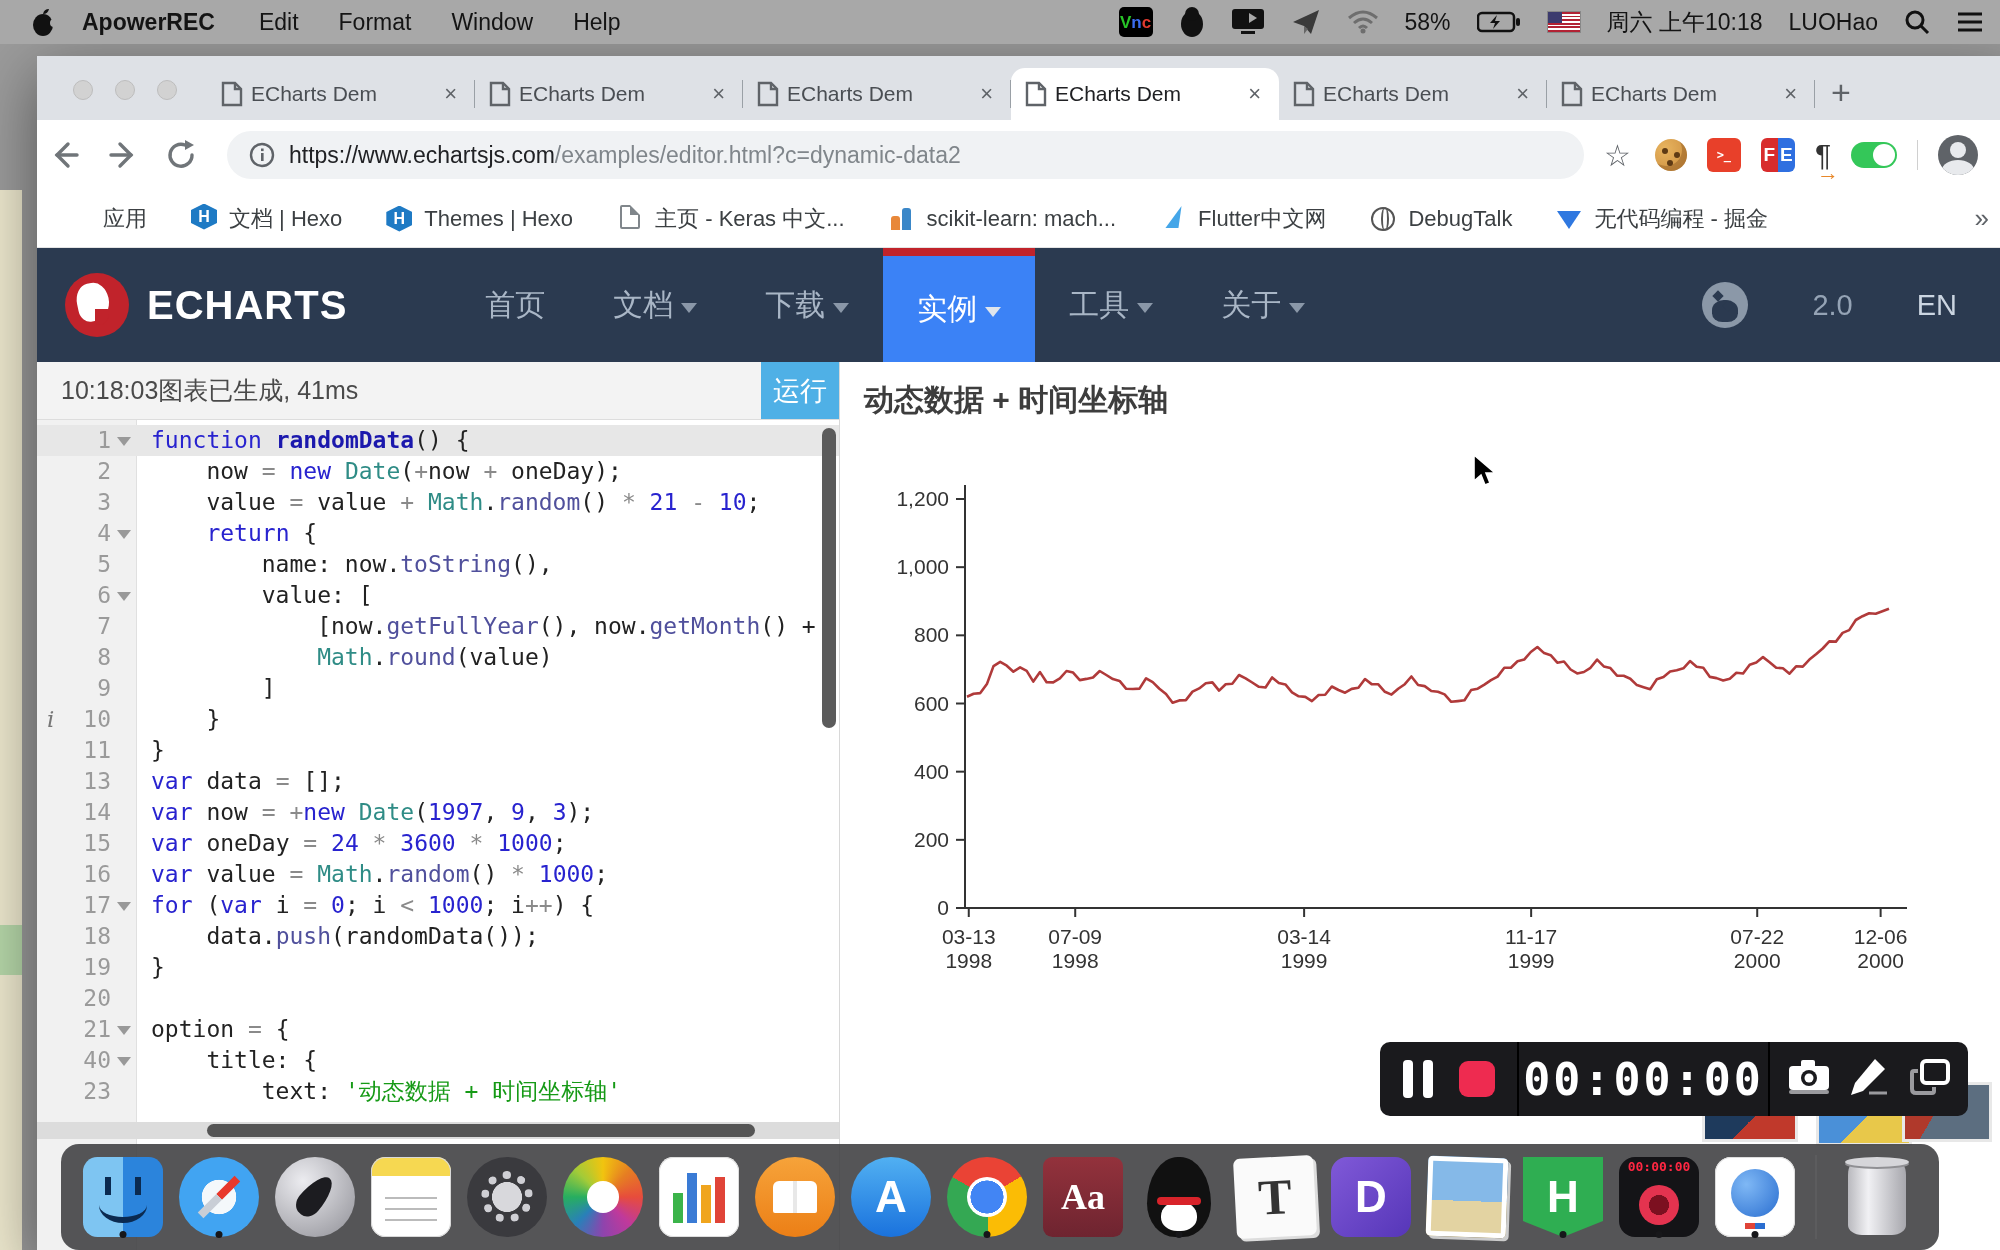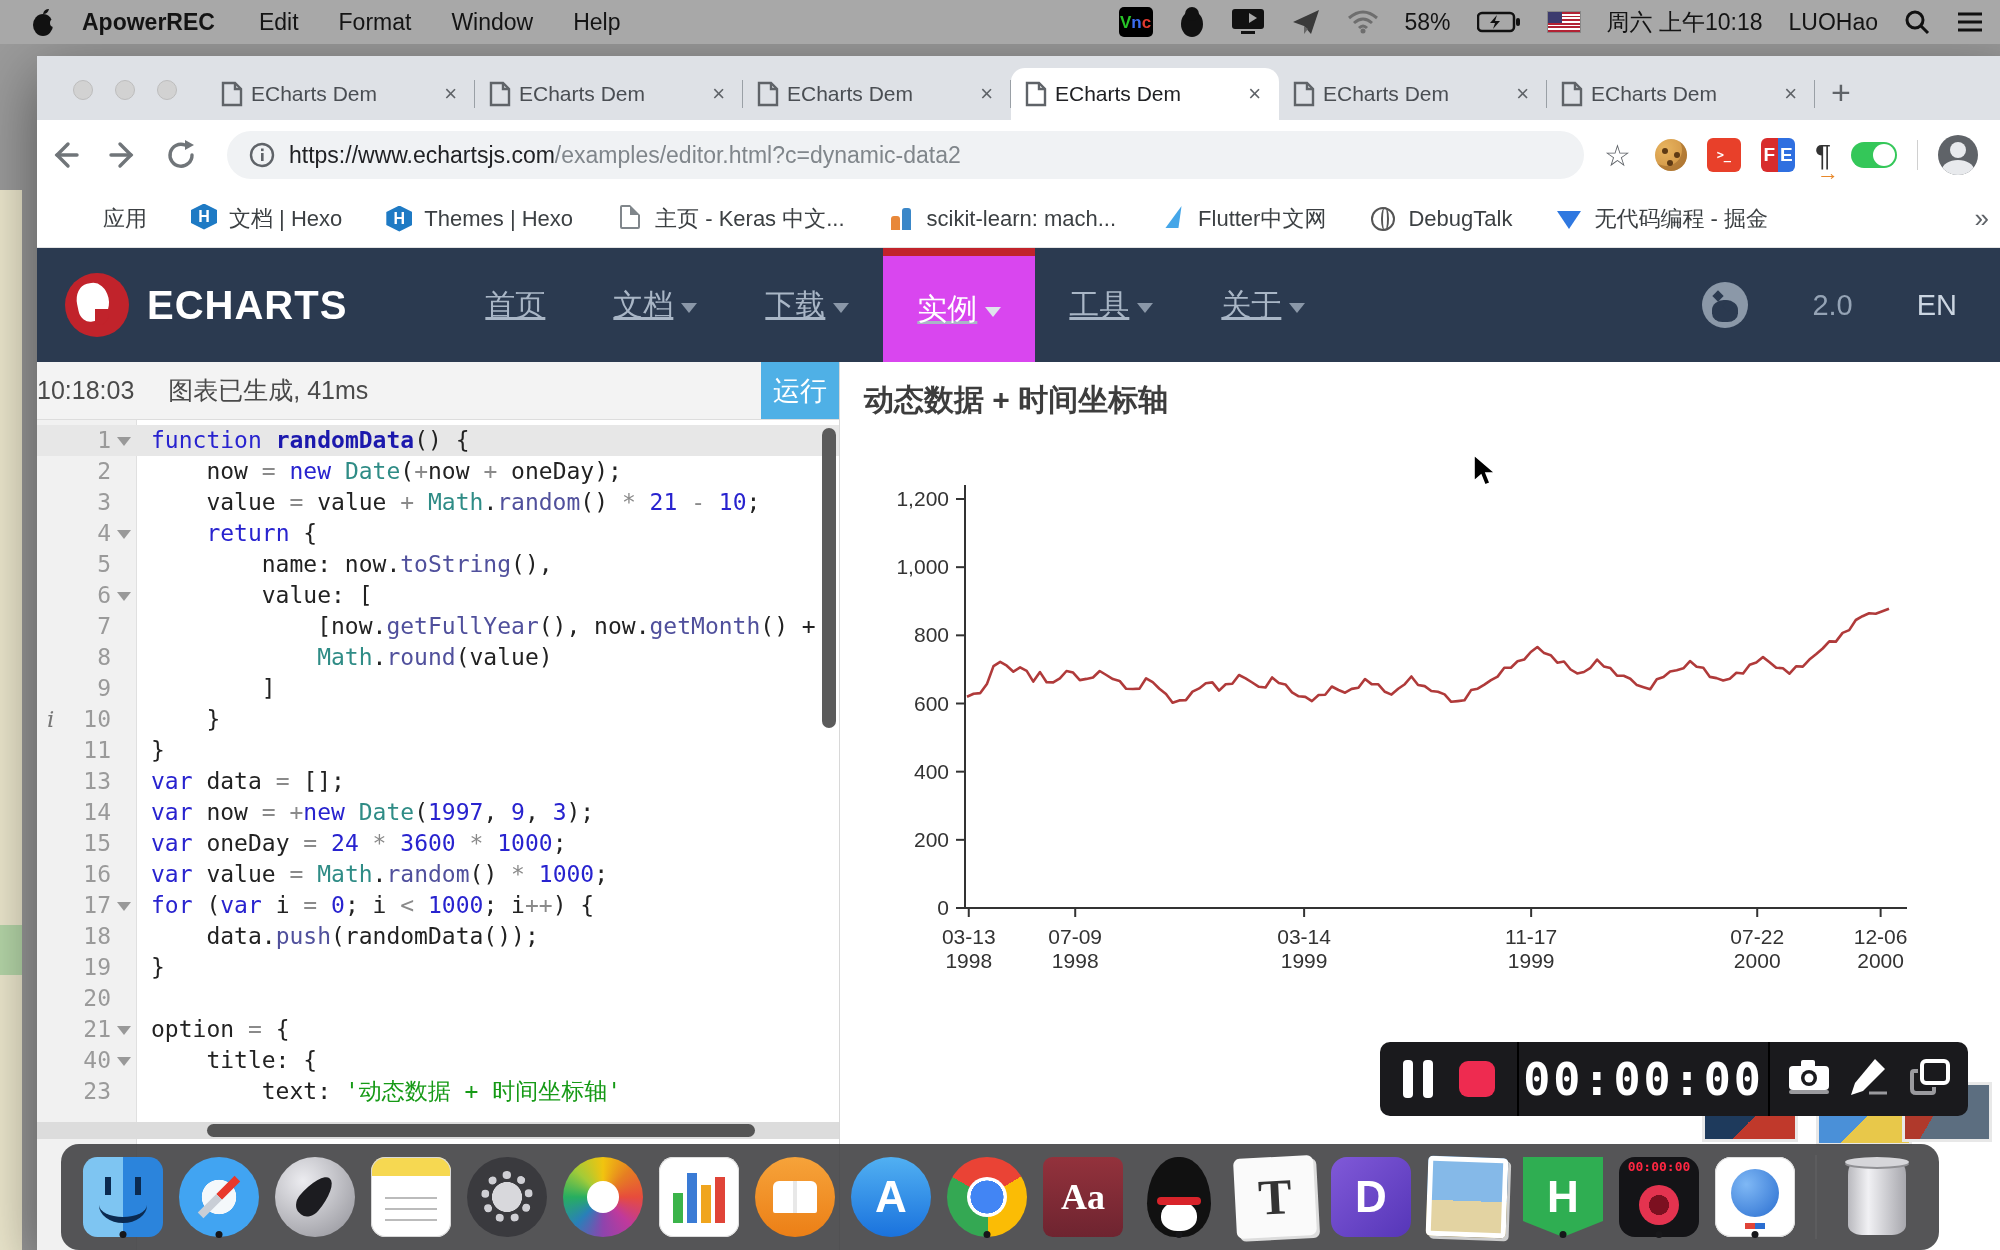--- a/index.html
+++ b/index.html
@@ -84,36 +84,36 @@
   .ic-juejin { width:0; height:0; border-left:12px solid transparent; border-right:12px solid transparent; border-top:18px solid #2f78e0; position:relative; top:3px; }
   .bm-more { margin-left:auto; font-size:26px; color:#5f6368; }
 
   
   .site-nav { height:114px; background:#2b3a50; display:flex; align-items:stretch; color:#a9b6c6; flex:none; position:relative; }
   .brand { display:flex; align-items:center; gap:18px; padding:0 44px 0 28px; }
   .logo { width:64px; height:64px; border-radius:50%; background:#c1232b; position:relative; }
   .logo::before { content:""; position:absolute; left:12px; top:10px; width:32px; height:38px; background:#fff; border-radius:50% 50% 60% 40% / 55% 55% 60% 40%; transform:rotate(-12deg); }
   .logo::after { content:""; position:absolute; left:30px; top:36px; width:14px; height:16px; background:#c1232b; border-radius:0 0 70% 30%; }
   .brand-name { color:#fff; font-size:40px; font-weight:bold; letter-spacing:1px; }
-  .nav-items { display:flex; align-items:stretch; margin-left:60px;text-decoration:underline; }
+  .nav-items { display:flex; align-items:stretch; margin-left:60px; }
   .nav-item { display:flex; align-items:center; gap:8px; padding:0 34px; font-size:30px; position:relative; }
   .nav-item .caret { width:0; height:0; border-left:8px solid transparent; border-right:8px solid transparent; border-top:10px solid #8a97a8; margin-top:6px; }
-  .nav-item.active { background:#d946ef; color:#fff; border-top:8px solid #c1232b; }
+  .nav-item.active { background:#3b82f6; color:#fff; border-top:8px solid #c1232b; }
   .nav-item.active .caret { border-top-color:#dfe5ec; }
   .nav-right { margin-left:auto; display:flex; align-items:center; gap:64px; padding-right:60px; }
   .gh { width:46px; height:46px; border-radius:50%; background:#8b98a8; position:relative; }
   .gh::before { content:""; position:absolute; left:10px; top:18px; width:26px; height:22px; background:#2b3a50; border-radius:45% 45% 40% 40%; }
   .gh::after { content:""; position:absolute; left:12px; top:10px; width:8px; height:8px; background:#2b3a50; transform:rotate(45deg); box-shadow:14px 0 0 #2b3a50; }
   .nav-ver { font-size:29px; color:#95a3b5; }
   .nav-lang { font-size:29px; color:#cbd5e1; }
 
   
   .content { flex:1; display:flex; min-height:0; }
   .left-pane { width:803px; flex:none; display:flex; flex-direction:column; border-right:1px solid #d8d8d8; background:#fff; }
-  .statusbar { height:58px; background:#f3f3f3; border-bottom:1px solid #ddd; display:flex; align-items:center; gap:34px; font-size:25px; color:#4a4a4a; position:relative; flex:none; }
+  .statusbar { height:58px; background:#f3f3f3; border-bottom:1px solid #ddd; display:flex; align-items:center; padding-left:24px; font-size:25px; color:#4a4a4a; position:relative; flex:none; }
   .runbtn { position:absolute; right:0; top:0; bottom:0; width:78px; background:#4fb0e6; color:#fff; font-size:27px; display:flex; align-items:center; justify-content:center; }
 
   .editor { flex:1; position:relative; background:#fff; font-family:"DejaVu Sans Mono",monospace; font-size:23px; overflow:hidden; }
   .gutter-bg { position:absolute; left:0; top:0; bottom:0; width:100px; background:#f1f1f1; border-right:1px solid #e0e0e0; }
   .code-line { position:relative; height:31px; line-height:31px; white-space:pre; }
   .code-line.hl { background:#e7e7e7; }
   .ln-cell { position:absolute; left:0; width:100px; text-align:right; color:#9a9a9a; padding-right:26px; }
   .fold { position:absolute; left:80px; top:12px; width:0; height:0; border-left:7px solid transparent; border-right:7px solid transparent; border-top:9px solid #999; }
   .info-i { position:absolute; left:10px; color:#777; font-family:"DejaVu Serif",serif; font-style:italic; }
   .code-cell { margin-left:100px; padding-left:14px; color:#222; }

